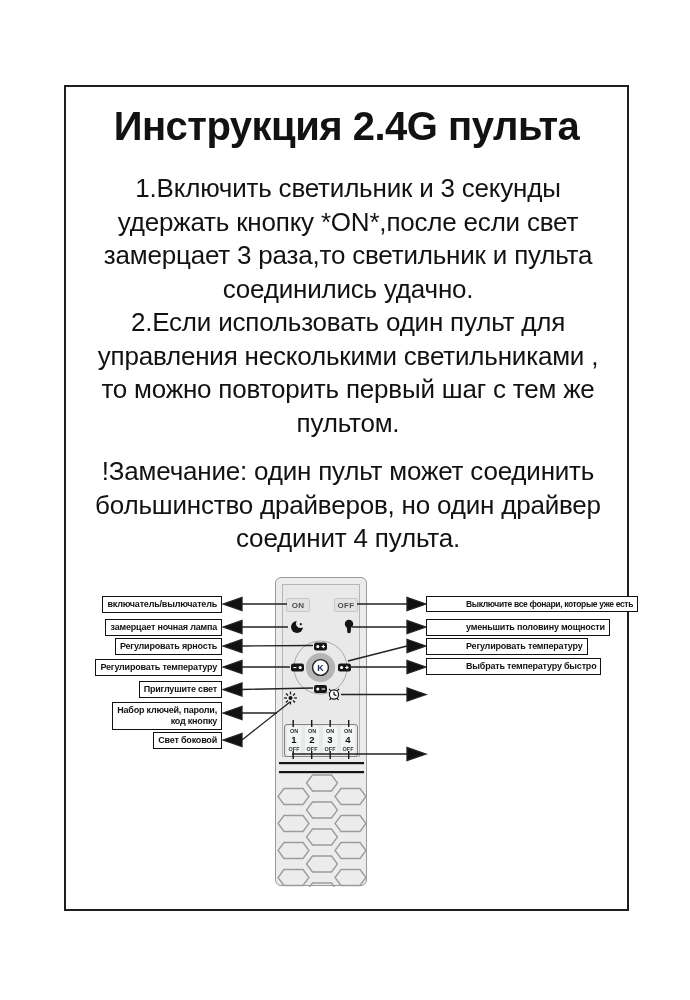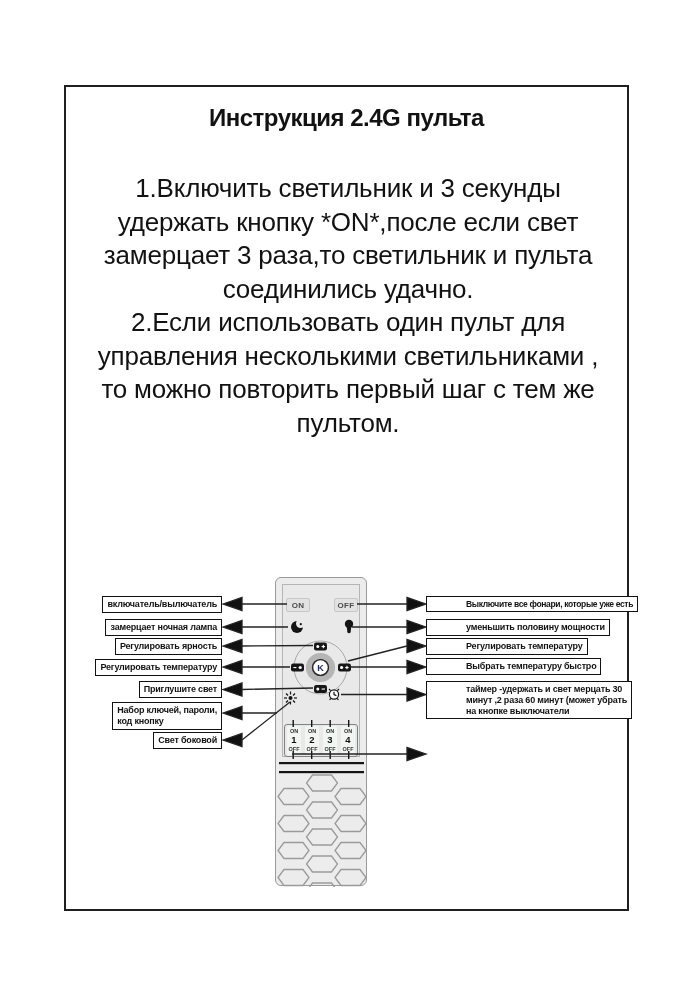--- a/index.html
+++ b/index.html
@@ -1,30 +1,30 @@
 <!DOCTYPE html>
 <html><head>
 <meta charset="utf-8">
 <style>
   html,body{margin:0;padding:0;background:#fff;}
   .page{position:relative;width:690px;height:1000px;background:#fff;
         font-family:"Liberation Sans",sans-serif;color:#121212;overflow:hidden;}
   .page-border{position:absolute;left:64px;top:85px;width:561px;height:822px;
         border:2px solid #1f1f1f;}
   .doc-title{position:absolute;left:64px;top:104px;width:565px;text-align:center;
-        font-size:24px;font-weight:bold;letter-spacing:-.5px;}
+        font-size:40px;font-weight:bold;letter-spacing:-.5px;}
   .body-text{position:absolute;left:88px;width:520px;font-size:26px;line-height:33.5px;
         white-space:pre-line;letter-spacing:-.2px;text-align:center;}
   .para1{top:172px;}
   .note{top:455px;}
 
   
   .callout{position:absolute;border:1.5px solid #111;background:#fff;
         font-size:9px;font-weight:bold;line-height:1.2;padding:2px 4px;
-        white-space:nowrap;letter-spacing:-.2px;}
+        white-space:nowrap;letter-spacing:-.2px;text-align:right;}
   .callout.multiline{white-space:pre-line;}
   .callout.condensed{font-size:8.5px;letter-spacing:-.35px;}
   .callout.left-side{right:468px;}
   .callout.right-side{left:426px;padding-left:39px;}
 
   
   .remote{position:absolute;left:275px;top:577px;width:92px;height:309px;
         background:#ececec;border:1.5px solid #9a9a9a;border-radius:6px;box-sizing:border-box;}
   .remote-panel{position:absolute;left:6px;top:6px;width:78px;height:173px;
         border:1px solid #b5b5b5;background:#e9e9e9;box-sizing:border-box;}
@@ -51,20 +51,23 @@
 
   <div class="doc-title">Инструкция 2.4G пульта</div>
   <div class="body-text para1">1.Включить светильник и 3 секунды
 удержать кнопку *ON*,после если свет
 замерцает 3 раза,то светильник и пульта
 соединились удачно.
 2.Если использовать один пульт для
 управления несколькими светильниками ,
 то можно повторить первый шаг с тем же
 пультом.</div>
+  <div class="body-text note">!Замечание: один пульт может соединить
+большинство драйверов, но один драйвер
+соединит 4 пульта.</div>
 
   <div class="remote">
     <div class="remote-panel"></div>
 
     <div class="rc-btn rc-on">ON</div>
     <div class="rc-btn rc-off">OFF</div>
 
     <div class="group-box">
       <div class="group-col">
         <span class="g-onoff">ON</span>
@@ -224,16 +227,13 @@
   <div class="callout left-side" style="top:659px">Регулировать температуру</div>
   <div class="callout left-side" style="top:681px">Приглушите свет</div>
   <div class="callout left-side multiline" style="top:702px">Набор ключей, пароли,
 код кнопку</div>
   <div class="callout left-side" style="top:732px">Свет боковой</div>
 
   <div class="callout right-side condensed" style="top:596px">Выключите все фонари, которые уже есть</div>
   <div class="callout right-side" style="top:619px">уменьшить половину мощности</div>
   <div class="callout right-side" style="top:638px">Регулировать температуру</div>
   <div class="callout right-side" style="top:658px">Выбрать температуру быстро</div>
-  <div class="callout right-side multiline" style="top:681px">таймер -удержать и свет мерцать 30
-минут ,2 раза 60 минут (может убрать
-на кнопке выключатели</div>
 </div>
 
 </body></html>

